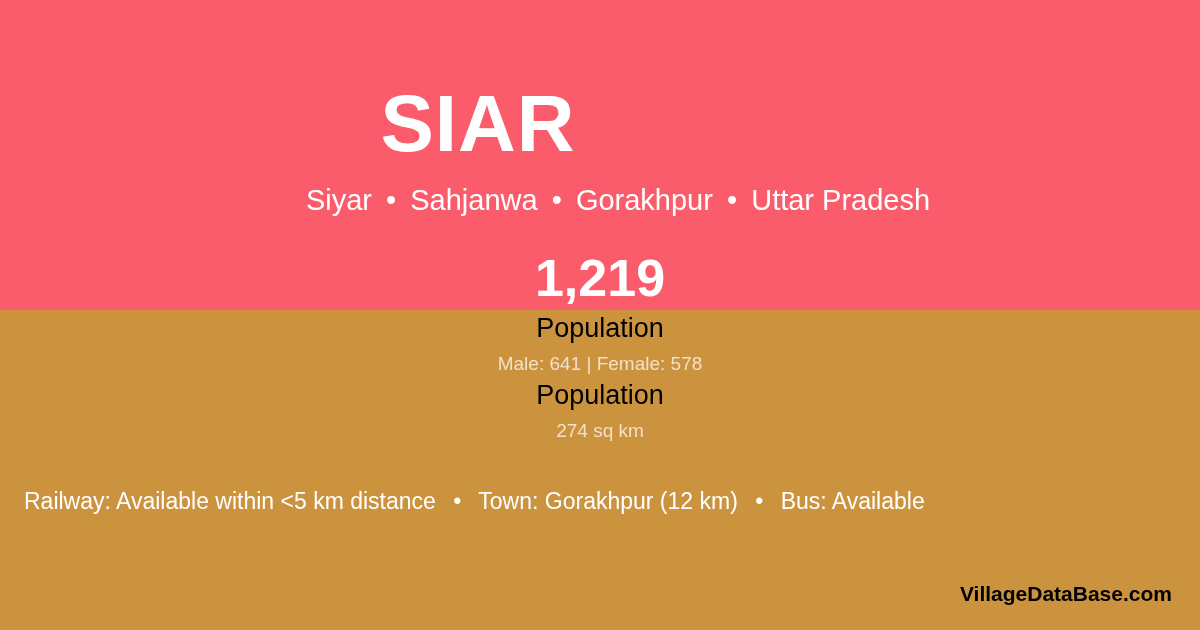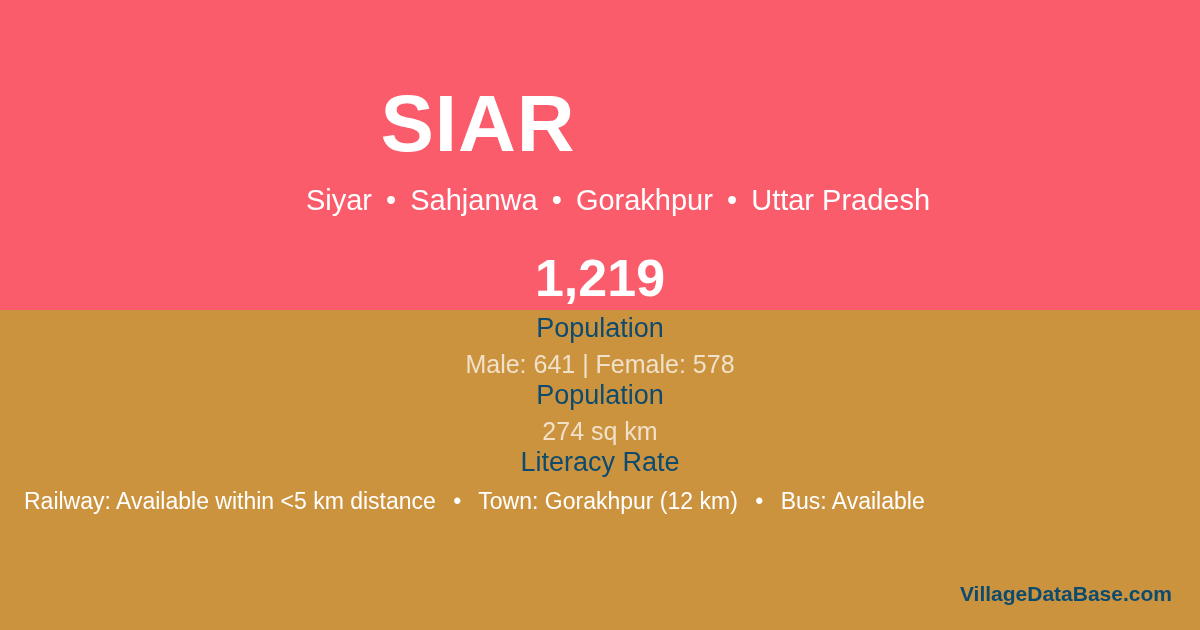--- a/index.html
+++ b/index.html
@@ -82,26 +82,26 @@
     line-height: 64px;
     font-weight: bold;
     color: #ffffff;
     white-space: nowrap;
   }
   .stat-label {
     margin-top: 1px;
     font-size: 27px;
     line-height: 34px;
     font-weight: normal;
-    color: #0c4a6e;
+    color: #000000;
     white-space: nowrap;
   }
   .stat-sub {
     margin-top: 6px;
-    font-size: 25px;
+    font-size: 19px;
     line-height: 26px;
     font-weight: normal;
     color: rgba(255,255,255,0.72);
     white-space: nowrap;
   }
 
   
   #facilities-line {
     position: absolute;
     left: 0;
@@ -121,21 +121,21 @@
   }
 
   
   #site-brand {
     position: absolute;
     right: 28px;
     bottom: 22px;
     font-size: 21px;
     line-height: 28px;
     font-weight: bold;
-    color: #0c4a6e;
+    color: #000000;
     white-space: nowrap;
     margin-top: 28px;
   }
 </style>
 </head>
 <body>
 
 <div id="card">
 
   <div id="top-band"></div>
@@ -159,21 +159,20 @@
       <div class="stat-label">Population</div>
       <div class="stat-sub">Male: 641 | Female: 578</div>
     </div>
 
     <div class="stat-col">
       <div class="stat-label">Population</div>
       <div class="stat-sub">274 sq km</div>
     </div>
 
     <div class="stat-col">
-      <div class="stat-label">Literacy Rate</div>
     </div>
 
   </div>
 
   <div id="facilities-line">
     <span>Railway: Available within &lt;5 km distance</span>
     <span class="sep">•</span>
     <span>Town: Gorakhpur (12 km)</span>
     <span class="sep">•</span>
     <span>Bus: Available</span>

